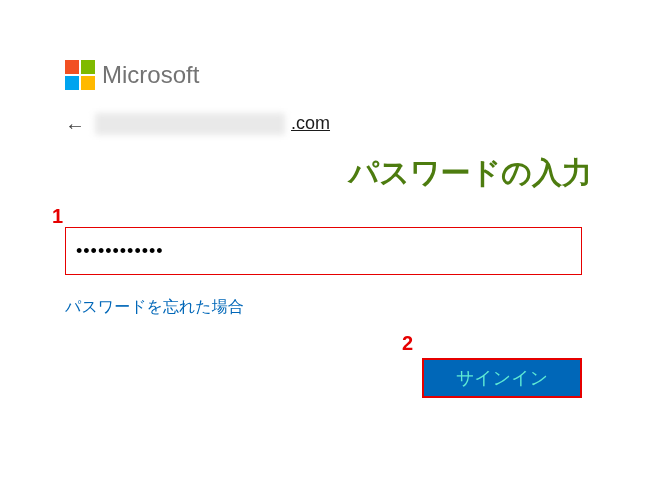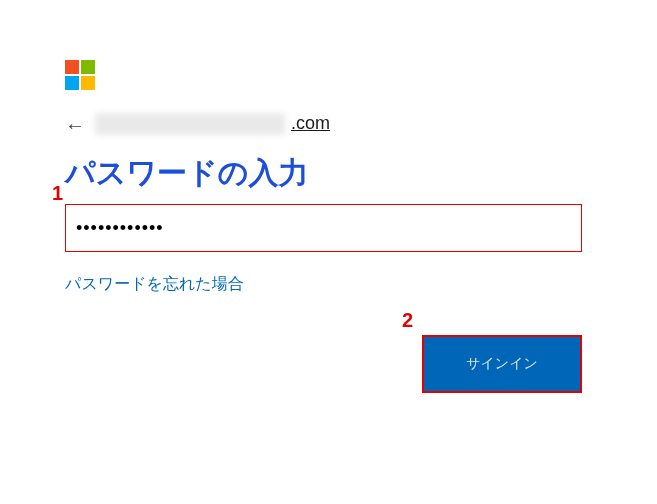--- a/index.html
+++ b/index.html
@@ -60,22 +60,23 @@
     }
     .identity-suffix {
       font-size: 18px;
       color: #1b1b1b;
       margin-left: -4px;
       text-decoration: underline;
     }
     .title {
       font-size: 30px;
       font-weight: 600;
-      color: #1d4ed8;
-      margin-bottom: 10px;
+      color: #4d7c0f;
+      margin-bottom: 33px;
+      text-align: right;
     }
     .field-wrap {
       position: relative;
       margin-bottom: 22px;
     }
     .annotation-number {
       position: absolute;
       color: #e60000;
       font-weight: 700;
       font-size: 20px;
@@ -112,41 +113,42 @@
     }
     .signin-wrap {
       position: relative;
     }
     .anno2 {
       top: -26px;
       left: -20px;
     }
     .signin-button {
       background: #0067b8;
-      color: #e5e5e5;
+      color: #5eead4;
       border: 2px solid #e60000;
       min-width: 160px;
-      height: 58px;
-      font-size: 14px;
+      height: 40px;
+      font-size: 18px;
       cursor: pointer;
       font-family: inherit;
     }
   </style>
 </head>
 <body>
 
 
 
 <div class="logo-row">
   <div class="ms-logo">
     <div class="q1"></div>
     <div class="q2"></div>
     <div class="q3"></div>
     <div class="q4"></div>
   </div>
+  <div class="brand-text">Microsoft</div>
 </div>
 
 <div class="identity-row">
   <span class="back-arrow">←</span>
   <span class="identity-blur"></span>
   <span class="identity-suffix">.com</span>
 </div>
 
 <h1 class="title">パスワードの入力</h1>
 

